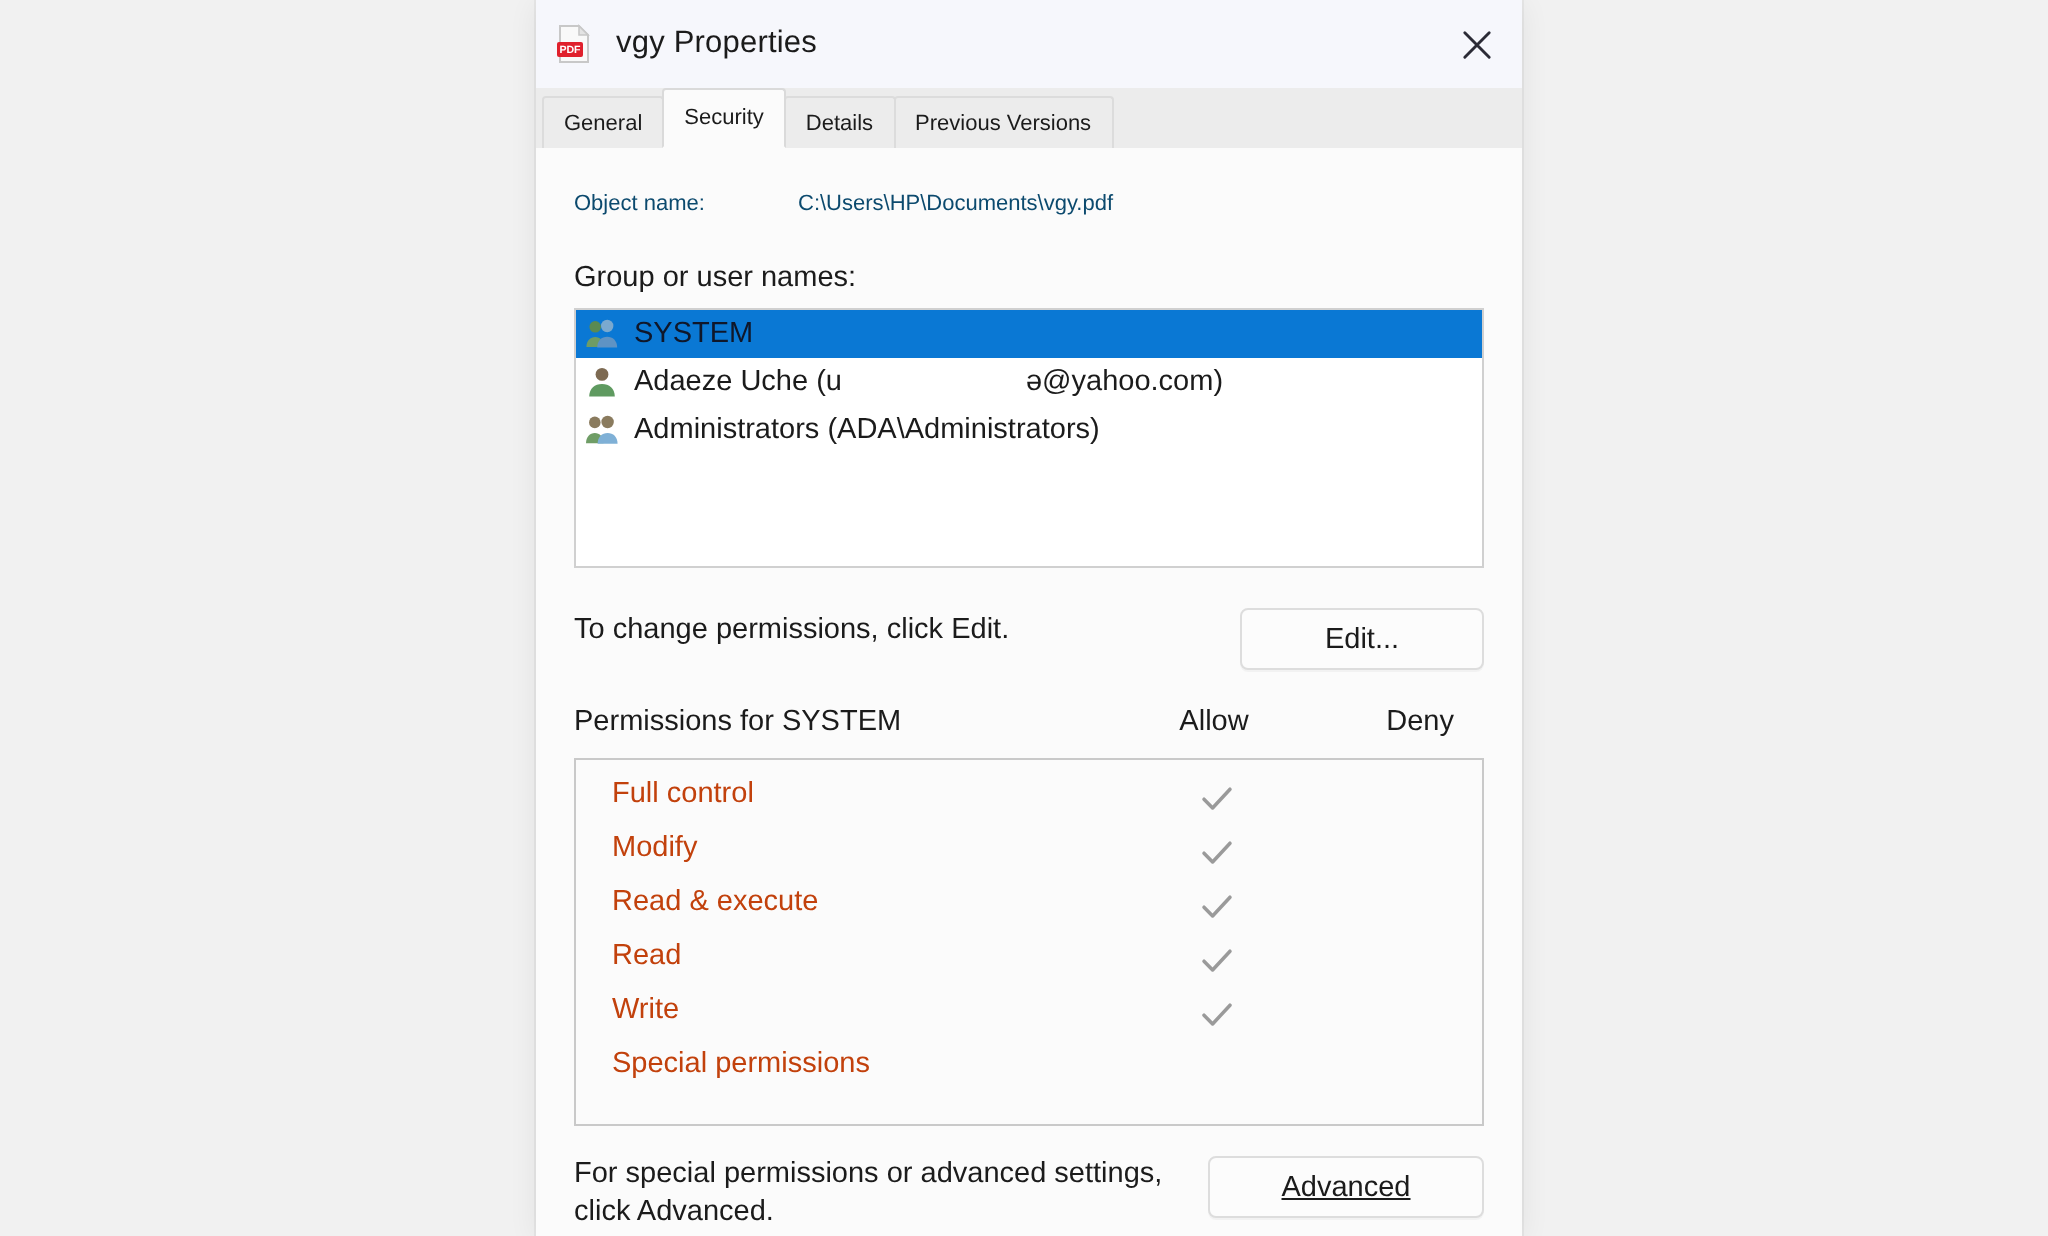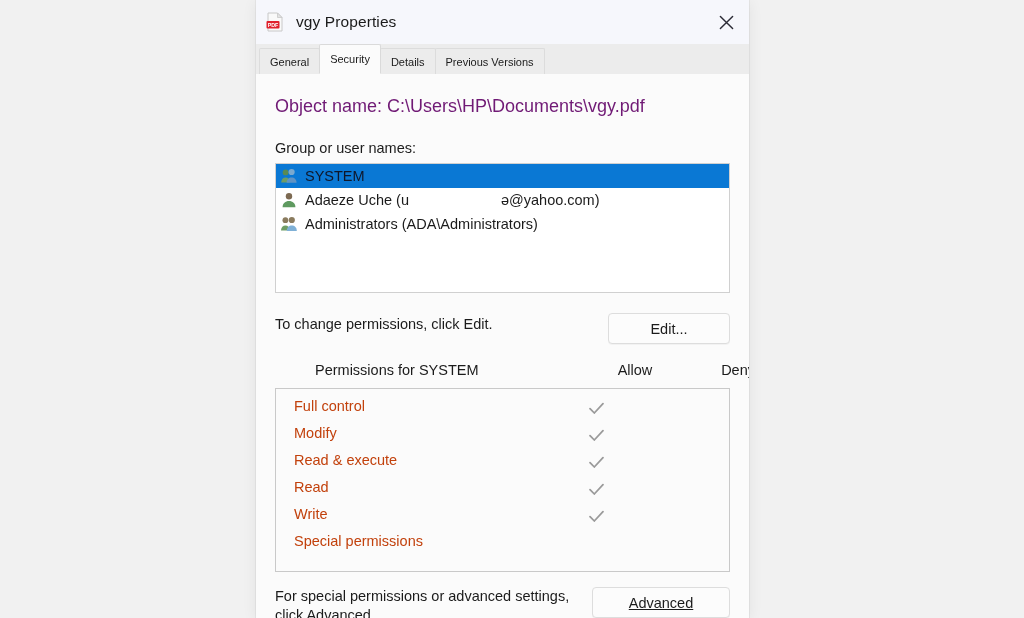--- a/index.html
+++ b/index.html
@@ -10,21 +10,21 @@
     background: #f2f2f2;
     font-family: "Liberation Sans", sans-serif;
     -webkit-font-smoothing: antialiased;
   }
 
   #page { position: relative; width: 1024px; height: 618px; background: #f1f1f1; }
 
   
   #dialog {
     position: absolute;
-    left: 256px; top: 0px;
+    left: 268px; top: 0px;
     width: 493px; height: 618px;
     background: #f7f7f7;
     box-shadow: 0 0 0 1px rgba(0,0,0,0.045), 0 2px 14px rgba(0,0,0,0.07);
     display: flex; flex-direction: column;
     overflow: hidden;
   }
 
   
   #titlebar {
     position: relative;
@@ -92,22 +92,22 @@
     flex: 1 1 auto;
     background: #fbfbfb;
     position: relative;
     padding: 0 19px;
   }
 
   .row-objname {
     display: flex;
     align-items: center;
     padding-top: 22px;
-    font-size: 18px;
-    color: #701a75;
+    font-size: 11px;
+    color: #0c4a6e;
   }
   .objname-label { width: 112px; flex: 0 0 112px; }
   .objname-value { white-space: nowrap; }
 
   .section-label {
     font-size: 14.5px;
     color: #1b1b1b;
     margin-top: 23px;
     margin-bottom: 7px;
   }
@@ -162,21 +162,20 @@
   #edit-btn { width: 122px; height: 31px; margin-top: 4px; }
   #advanced-btn { width: 138px; height: 31px; text-decoration: underline; }
 
   
   #perm-header {
     margin-top: 19px;
     position: relative;
     height: 20px;
     font-size: 14.5px;
     color: #1b1b1b;
-    margin-left: 40px;
   }
   #perm-for { position: absolute; left: 0; top: 0; }
   #allow-hdr { position: absolute; left: 290px; top: 0; width: 60px; text-align: center; }
   #deny-hdr  { position: absolute; left: 380px; top: 0; width: 60px; text-align: right; }
 
   
   #perm-list {
     margin-top: 6px;
     height: 184px;
     background: #fbfbfb;

